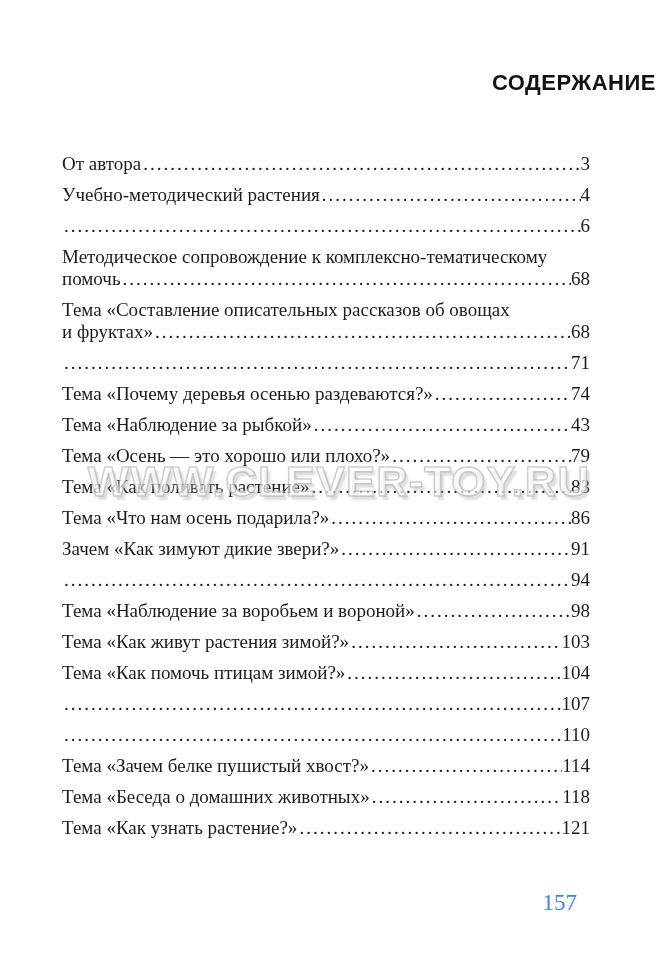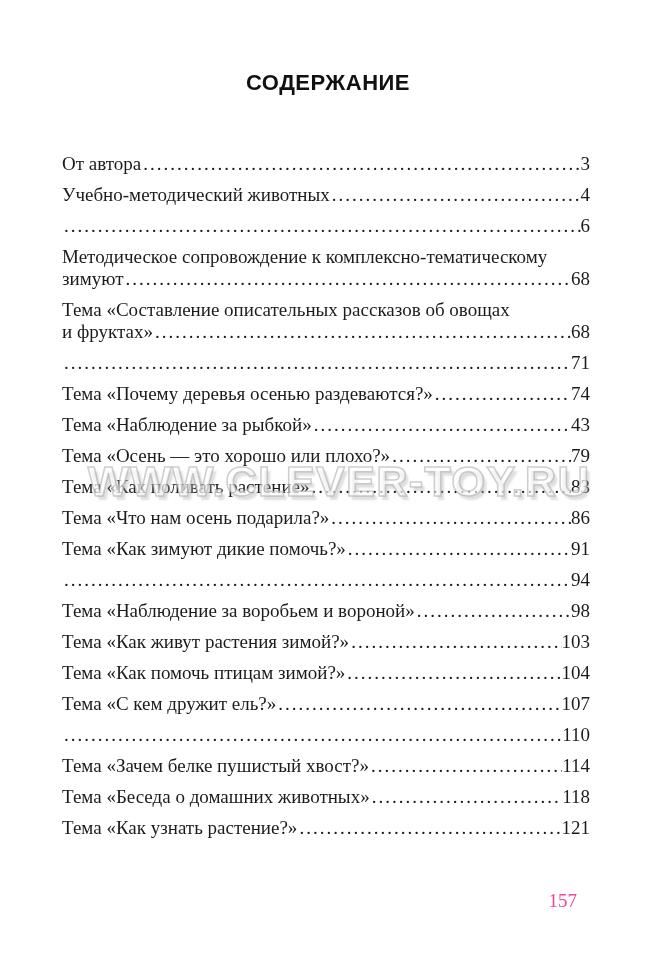--- a/index.html
+++ b/index.html
@@ -14,21 +14,21 @@
     background: #ffffff;
     overflow: hidden;
     font-family: "Liberation Serif", serif;
     color: #1c1c1c;
   }
   .title {
     position: absolute;
     top: 70px;
     left: 0;
     width: 100%;
-    text-align: center;
+    text-align: right;
     font-family: "Liberation Sans", sans-serif;
     font-weight: bold;
     font-size: 22px;
     letter-spacing: 0.5px;
     color: #111111;
     margin: 0;
   }
   .toc {
     position: absolute;
     top: 153px;
@@ -81,55 +81,55 @@
     text-shadow: 3px 4px 2px rgba(175,175,175,0.40);
     pointer-events: none;
     z-index: 5;
     transform: scaleX(1.04);
     transform-origin: left center;
   }
   .footer-num {
     position: absolute;
     top: 890px;
     right: 79px;
-    font-size: 19px;
-    color: #ec4899;
+    font-size: 23px;
+    color: #3b82f6;
   }
 </style>
 </head>
 <body>
 
 <div class="page">
   <h1 class="title">СОДЕРЖАНИЕ</h1>
 
   <div class="toc" id="toc">
       <div class="entry">
         <div class="entry-line last">
           <span class="entry-text">От автора</span>
           <span class="dots">........................................................................................................................................................................................................</span>
           <span class="pg">3</span>
         </div>
       </div>
       <div class="entry">
         <div class="entry-line last">
-          <span class="entry-text">Учебно-методический животных </span>
+          <span class="entry-text">Учебно-методический растения </span>
           <span class="dots">........................................................................................................................................................................................................</span>
           <span class="pg">4</span>
         </div>
       </div>
       <div class="entry">
         <div class="entry-line last">
           <span class="dots">........................................................................................................................................................................................................</span>
           <span class="pg">6</span>
         </div>
       </div>
       <div class="entry">
         <div class="entry-line">Методическое сопровождение к комплексно-тематическому</div>
         <div class="entry-line last">
-          <span class="entry-text">зимуют </span>
+          <span class="entry-text">помочь </span>
           <span class="dots">........................................................................................................................................................................................................</span>
           <span class="pg">68</span>
         </div>
       </div>
       <div class="entry">
         <div class="entry-line">Тема «Составление описательных рассказов об овощах</div>
         <div class="entry-line last">
           <span class="entry-text">и фруктах» </span>
           <span class="dots">........................................................................................................................................................................................................</span>
           <span class="pg">68</span>
@@ -171,21 +171,21 @@
       </div>
       <div class="entry">
         <div class="entry-line last">
           <span class="entry-text">Тема «Что нам осень подарила?» </span>
           <span class="dots">........................................................................................................................................................................................................</span>
           <span class="pg">86</span>
         </div>
       </div>
       <div class="entry">
         <div class="entry-line last">
-          <span class="entry-text">Тема «Как зимуют дикие помочь?» </span>
+          <span class="entry-text">Зачем «Как зимуют дикие звери?» </span>
           <span class="dots">........................................................................................................................................................................................................</span>
           <span class="pg">91</span>
         </div>
       </div>
       <div class="entry">
         <div class="entry-line last">
           <span class="dots">........................................................................................................................................................................................................</span>
           <span class="pg">94</span>
         </div>
       </div>
@@ -205,21 +205,20 @@
       </div>
       <div class="entry">
         <div class="entry-line last">
           <span class="entry-text">Тема «Как помочь птицам зимой?» </span>
           <span class="dots">........................................................................................................................................................................................................</span>
           <span class="pg">104</span>
         </div>
       </div>
       <div class="entry">
         <div class="entry-line last">
-          <span class="entry-text">Тема «С кем дружит ель?» </span>
           <span class="dots">........................................................................................................................................................................................................</span>
           <span class="pg">107</span>
         </div>
       </div>
       <div class="entry">
         <div class="entry-line last">
           <span class="dots">........................................................................................................................................................................................................</span>
           <span class="pg">110</span>
         </div>
       </div>

